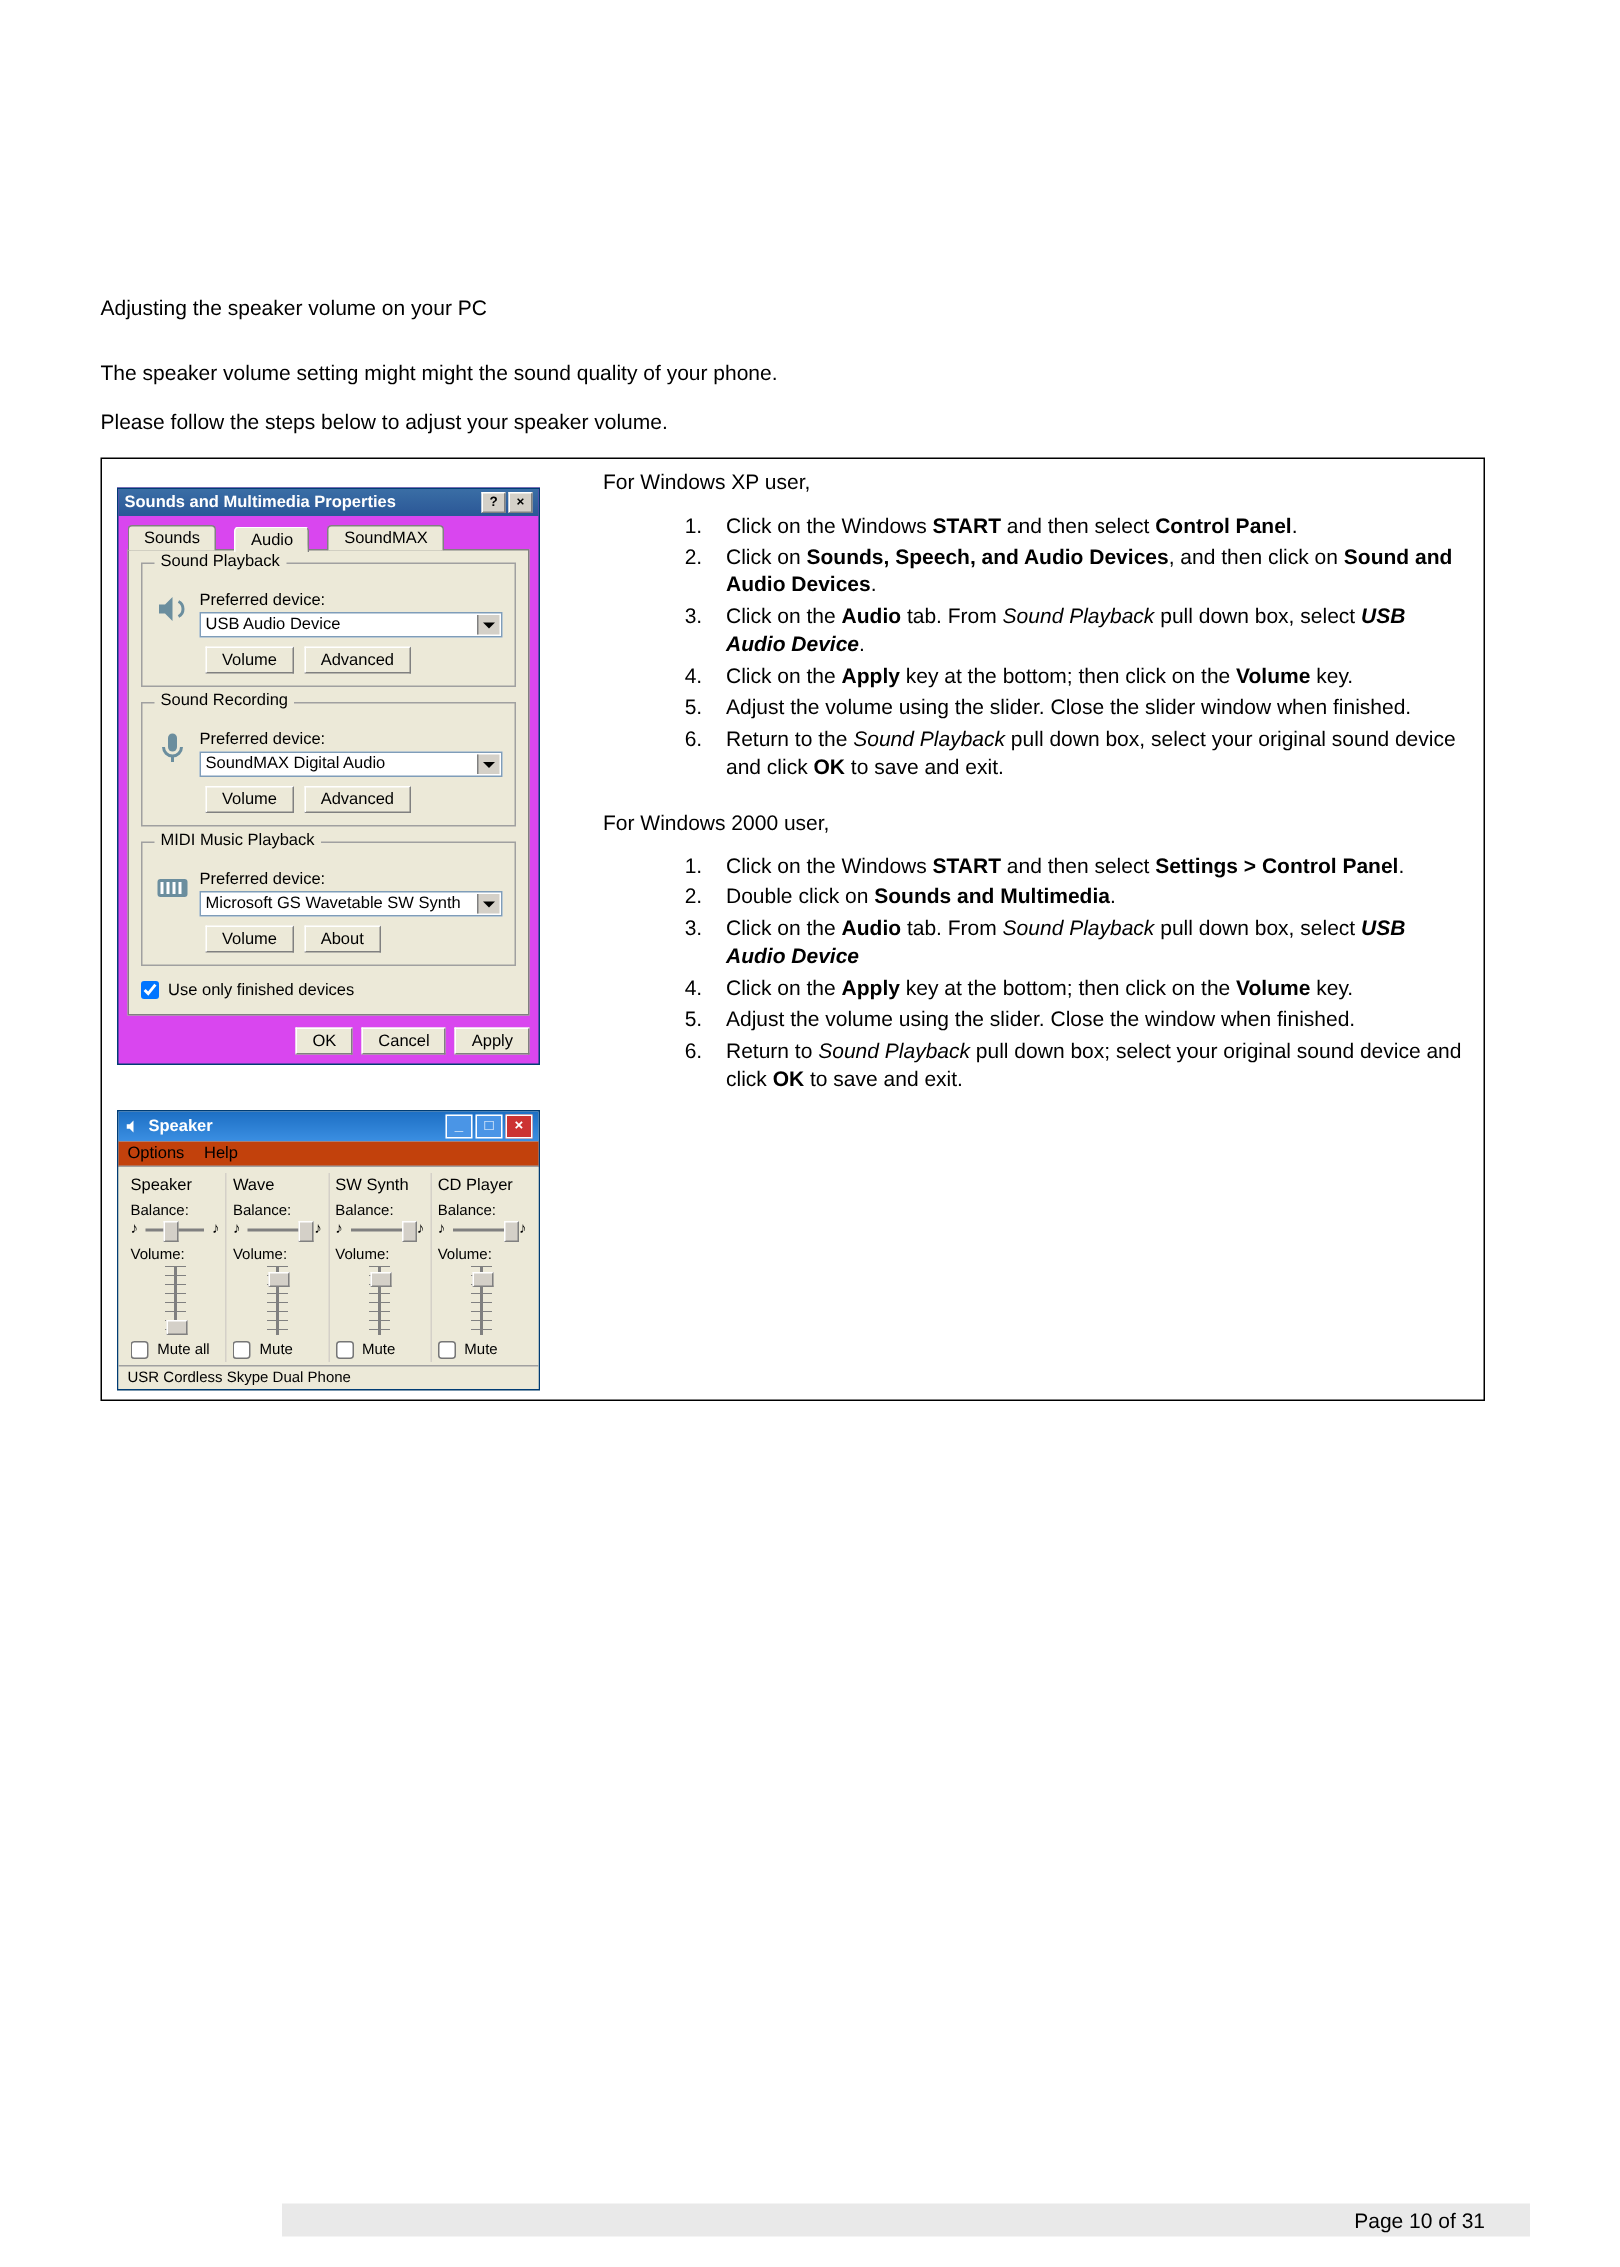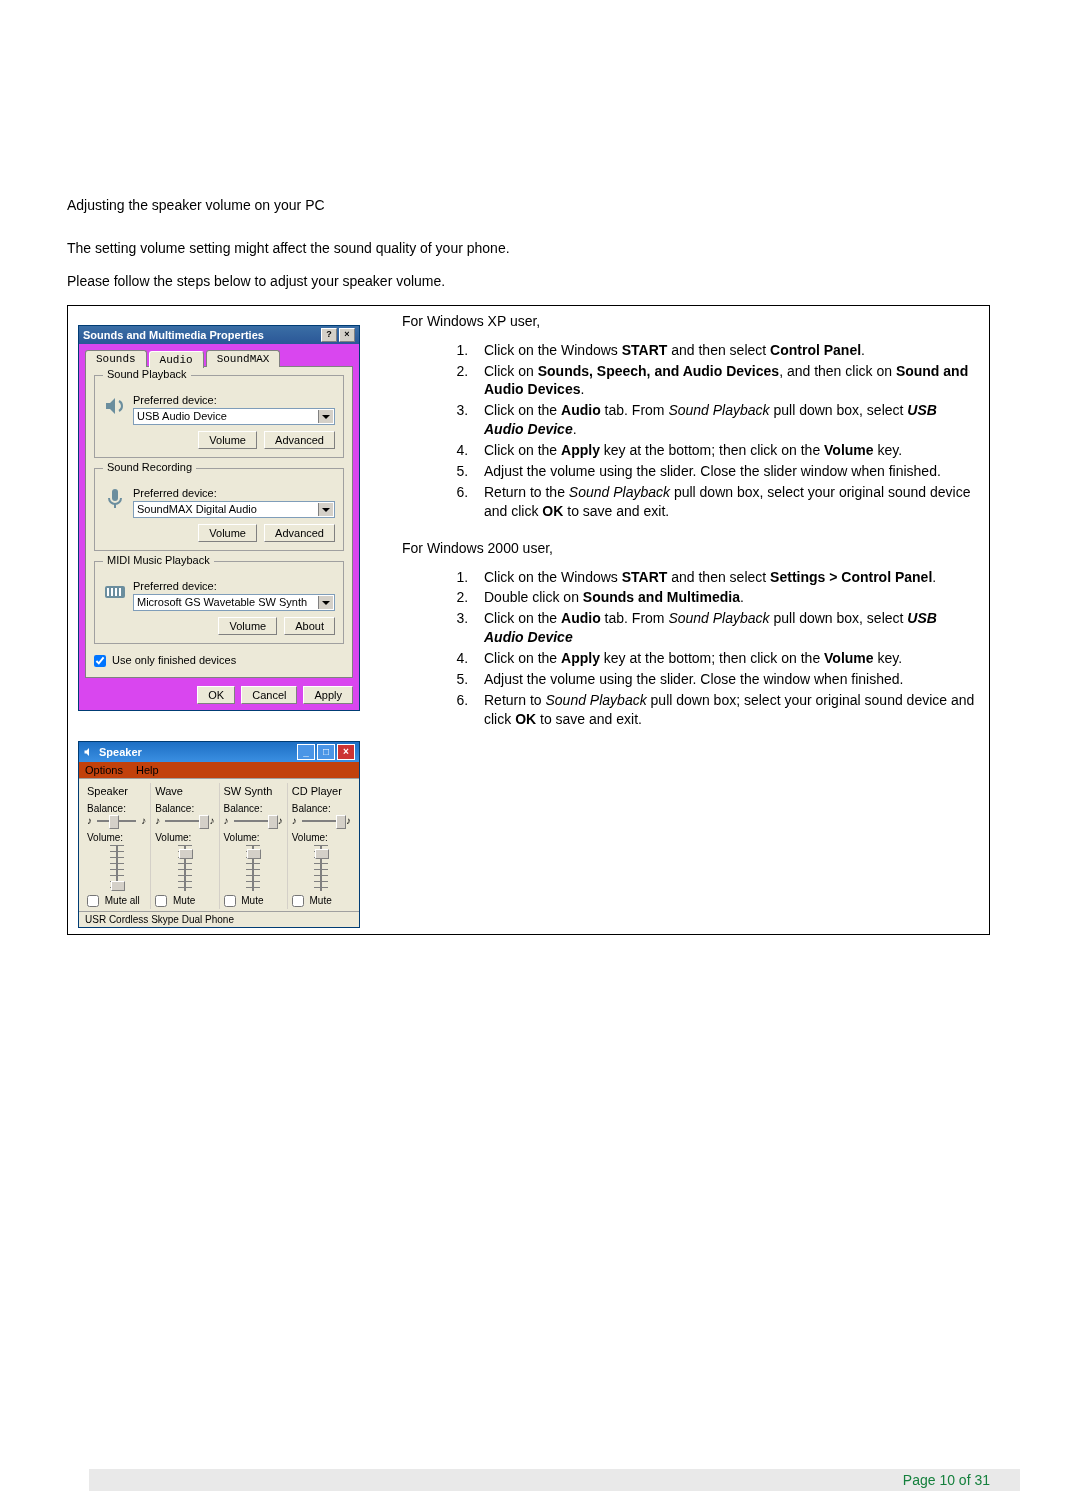--- a/index.html
+++ b/index.html
@@ -93,23 +93,22 @@
     line-height: 10px;
     text-align: center;
     color:#000;
     font-weight:bold;
   }
   .win-body {
     padding: 6px 6px 6px 6px;
   }
   .tabs {
     display: flex;
-    gap: 2px;
+    gap: 12px;
     margin-bottom: -1px;
-    font-family: Liberation Mono, monospace;
   }
   .tab {
     border: 1px solid #808080;
     border-bottom: none;
     background: #ece9d8;
     padding: 2px 10px;
     font-size: 11px;
     border-top-left-radius: 3px;
     border-top-right-radius: 3px;
   }
@@ -168,21 +167,21 @@
     border-top:4px solid #000;
   }
   .btn {
     display:inline-block;
     border:1px solid #808080;
     border-top-color:#fff; border-left-color:#fff;
     background:#ece9d8;
     padding:2px 10px;
     font-size:11px;
   }
-  .btnrow { text-align:right; margin-top:6px; }
+  .btnrow { text-align:left; margin-top:6px; }
   .btnrow .btn { margin-left:4px; }
   .check-row { font-size:11px; margin-top:4px; }
   .dlg-footer {
     display:flex; justify-content:flex-end; gap:6px; padding-top:8px;
   }
 
   
   .mixer {
     width: 280px;
     border:1px solid #003c74;
@@ -271,41 +270,41 @@
     padding-left: 12px;
     margin-bottom: 2px;
   }
 
   .footer {
     position:absolute;
     right: 60px;
     bottom: 20px;
     font-family: "Gill Sans","Trebuchet MS",Arial,sans-serif;
     font-size: 14px;
-    color:#15803d;
+    color:#000000;
     background:#e9e9e9;
-    width: 931px;
+    width: 832px;
     text-align:right;
     padding: 3px 30px 3px 0;
     box-sizing:border-box;
   }
 
   
   svg { display:block; }
   input[type=checkbox]{ margin:0 3px 0 0; vertical-align:middle; width:12px; height:12px; }
 </style>
 </head>
 <body>
 
 <div class="page">
 
 
   <div class="body-col">
     <div class="sec-title">Adjusting the speaker volume on your PC</div>
-    <div class="para">The setting volume setting might affect the sound quality of your phone.</div>
+    <div class="para">The speaker volume setting might might the sound quality of your phone.</div>
     <div class="para">Please follow the steps below to adjust your speaker volume.</div>
 
     <div class="two-col">
 
       <div class="left-col">
 
         <div class="win-dialog">
           <div class="win-titlebar">
             <span>Sounds and Multimedia Properties</span>
             <span class="titlebar-btns">

